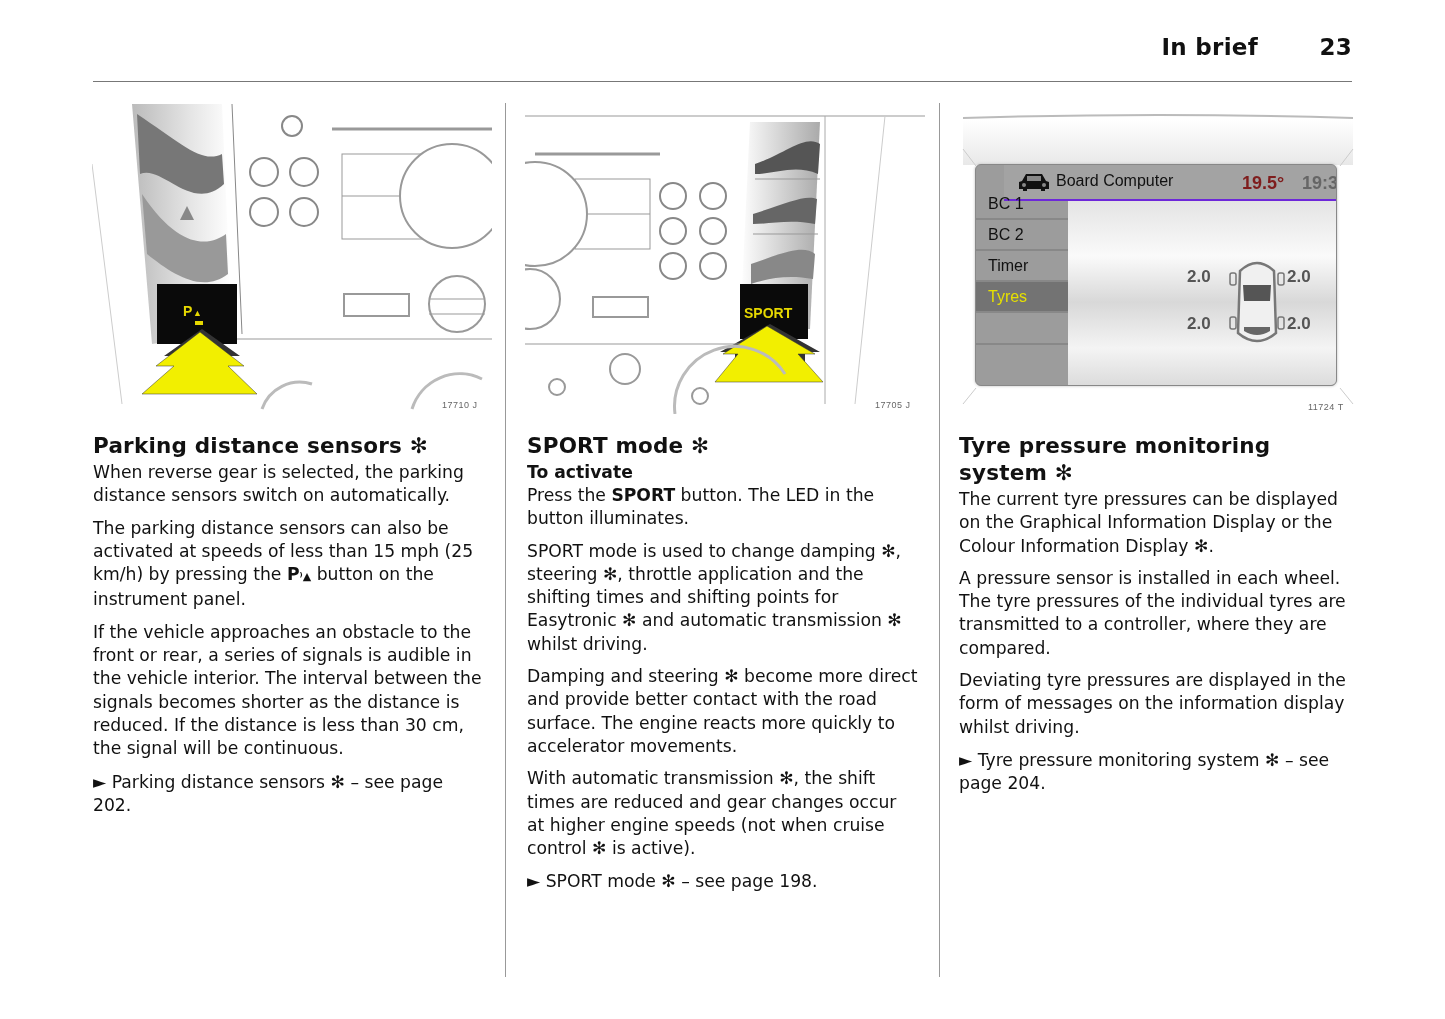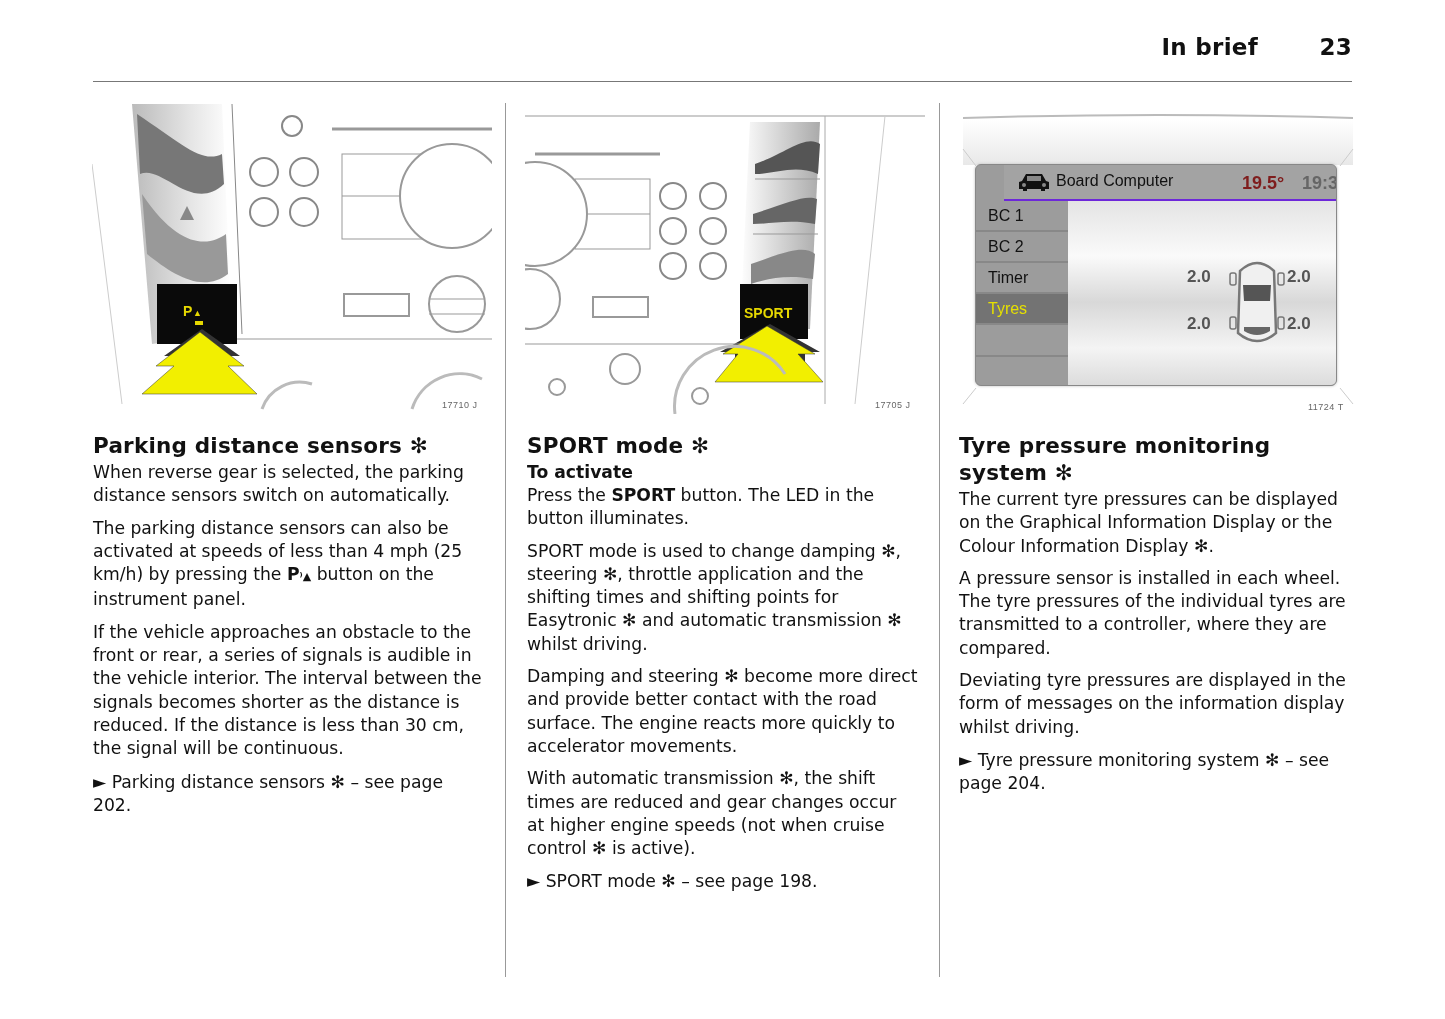--- a/index.html
+++ b/index.html
@@ -18,21 +18,21 @@
   .fig { position:absolute; top:104px; width:400px; height:310px; overflow:hidden; }
   .fig-label { position:absolute; font-size:9px; color:#666; font-family:"Liberation Sans", sans-serif; letter-spacing:0.5px; }
   .pgl { display:inline-block; font-weight:bold; }
   
   .bc { position:absolute; left:975px; top:164px; width:360px; height:220px; background:#9c9c9c; border-radius:6px;
         border:1px solid #888; box-shadow:0 0 3px #bbb; overflow:hidden; font-family:"Liberation Sans", sans-serif; }
   .bc-top { position:absolute; left:0; top:0; width:100%; height:34px; background:#a3a3a3; border-bottom:2px solid #6d28d9;margin-left:28px; }
   .bc-title { position:absolute; left:52px; top:7px; font-size:16px; color:#111; }
   .bc-temp { position:absolute; left:238px; top:8px; font-size:18px; color:#7f1d1d; font-weight:bold; }
   .bc-time { position:absolute; left:298px; top:8px; font-size:18px; color:#666; font-weight:bold; }
-  .bc-menu { position:absolute; left:0; top:36px; width:92px; }
+  .bc-menu { position:absolute; left:0; top:24px; width:92px; }
   .bc-item { height:29px; line-height:29px; padding-left:12px; font-size:16px; color:#111; border-bottom:2px solid #888; }
   .bc-item.sel { background:#737373; color:#e6e000; width:88px; }
   .bc-main { position:absolute; left:92px; top:36px; right:0; bottom:0;
              background:linear-gradient(#e4e4e4, #fafafa 30%, #d8d8d8 55%, #f4f4f4 80%, #dcdcdc); }
   .tp { position:absolute; font-size:17px; color:#555; font-weight:bold; font-family:"Liberation Sans", sans-serif; }
 </style>
 </head>
 <body>
 
 <div class="hdr">
@@ -181,21 +181,21 @@
     <span class="tp" style="left:119px; top:66px">2.0</span>
     <span class="tp" style="left:219px; top:66px">2.0</span>
     <span class="tp" style="left:119px; top:113px">2.0</span>
     <span class="tp" style="left:219px; top:113px">2.0</span>
   </div>
 </div>
 
 <div class="col" style="left:93px">
   <h2><span>Parking distance sensors</span> <span class="star">✻</span></h2>
   <p>When reverse gear is selected, the parking distance sensors switch on automatically.</p>
-  <p><span>The parking distance sensors can also be activated at speeds of less than 4 mph (25 km/h) by pressing the</span> <span class="pgl"><span>P</span><span style="font-size:11px">⁾▲</span></span> <span>button on the instrument panel.</span></p>
+  <p><span>The parking distance sensors can also be activated at speeds of less than 15 mph (25 km/h) by pressing the</span> <span class="pgl"><span>P</span><span style="font-size:11px">⁾▲</span></span> <span>button on the instrument panel.</span></p>
   <p>If the vehicle approaches an obstacle to the front or rear, a series of signals is audible in the vehicle interior. The interval between the signals becomes shorter as the distance is reduced. If the distance is less than 30 cm, the signal will be continuous.</p>
   <p class="ref"><span>►</span> <span>Parking distance sensors</span> <span class="star">✻</span><span> – see page 202.</span></p>
 </div>
 
 <div class="col" style="left:527px">
   <h2><span>SPORT mode</span> <span class="star">✻</span></h2>
   <h3>To activate</h3>
   <p><span>Press the </span><b>SPORT</b><span> button. The LED in the button illuminates.</span></p>
   <p>SPORT mode is used to change damping ✻, steering ✻, throttle application and the shifting times and shifting points for Easytronic ✻ and automatic transmission ✻ whilst driving.</p>
   <p>Damping and steering ✻ become more direct and provide better contact with the road surface. The engine reacts more quickly to accelerator movements.</p>

